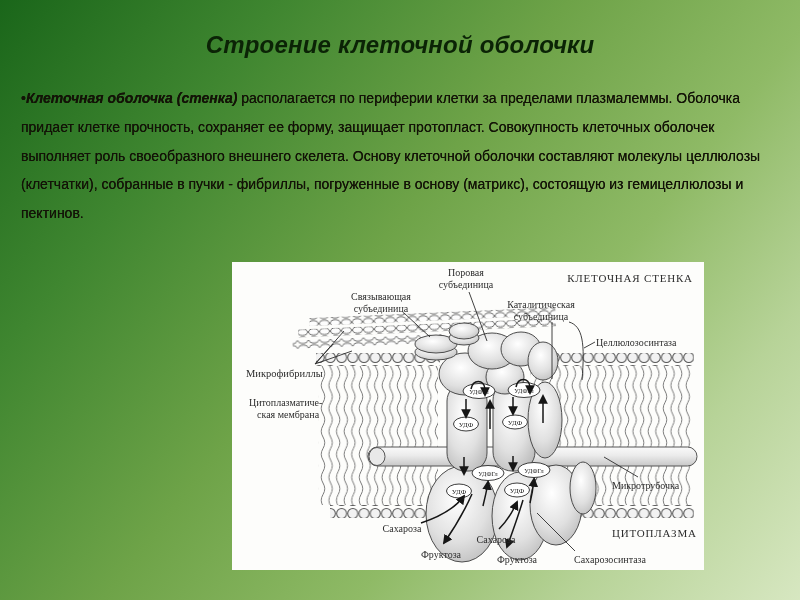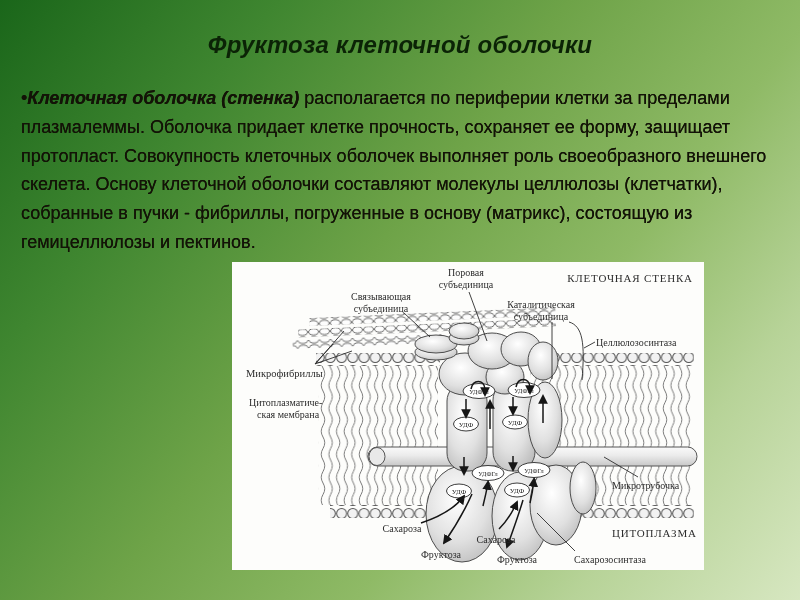--- a/index.html
+++ b/index.html
@@ -11,21 +11,21 @@
     position:relative; width:800px; height:600px;
     background:linear-gradient(128deg,#1a661a 0%,#3f8630 22%,#6ea348 45%,#8fba66 65%,#b7d398 82%,#d7e7c1 100%);
   }
   .title {
     position:absolute; top:31px; left:0; width:100%; text-align:center;
     font-size:24px; font-weight:700; font-style:italic; color:#0b2306;
     letter-spacing:0.2px;
   }
   .body-text {
     position:absolute; top:84px; left:21px; width:750px; margin:0;
-    font-size:18px; line-height:28.8px; color:#131307;
+    font-size:14px; line-height:28.8px; color:#131307;
     text-shadow:0 0 0.55px #131307;
   }
   .lead { font-style:italic; font-weight:700; }
   .panel {
     position:absolute; left:232px; top:262px; width:472px; height:308px;
     background:#fdfdfb;
   }
   .panel svg { display:block; width:472px; height:308px; }
   .dl { font-family:"Liberation Serif", serif; font-size:10px; fill:#2d2d2d; }
   .dls { font-size:10.5px; }
@@ -36,21 +36,21 @@
   .oval { fill:#ffffff; stroke:#3c3c3c; stroke-width:1; }
   .ot  { font-family:"Liberation Serif", serif; font-size:7px; fill:#222; text-anchor:middle; }
   .otg { font-family:"Liberation Serif", serif; font-size:6.3px; fill:#222; text-anchor:middle; }
   .mid { text-anchor:middle; }
 </style>
 </head>
 <body>
 
 <div class="slide">
 
-  <div class="title">Фруктоза клеточной оболочки</div>
+  <div class="title">Строение клеточной оболочки</div>
 
   <p class="body-text"><span>•</span><span class="lead">Клеточная оболочка (стенка)</span><span> располагается по периферии клетки за пределами плазмалеммы. Оболочка придает клетке прочность, сохраняет ее форму, защищает протопласт. Совокупность клеточных оболочек выполняет роль своеобразного внешнего скелета. Основу клеточной оболочки составляют молекулы целлюлозы (клетчатки), собранные в пучки - фибриллы, погруженные в основу (матрикс), состоящую из гемицеллюлозы и пектинов.</span></p>
 
   <div class="panel">
     <svg viewBox="232 262 472 308" xmlns="http://www.w3.org/2000/svg">
       <defs>
         <radialGradient id="gb" cx="42%" cy="35%" r="80%">
           <stop offset="0%" stop-color="#ffffff"></stop>
           <stop offset="55%" stop-color="#e0e0e0"></stop>
           <stop offset="100%" stop-color="#b5b5b5"></stop>

